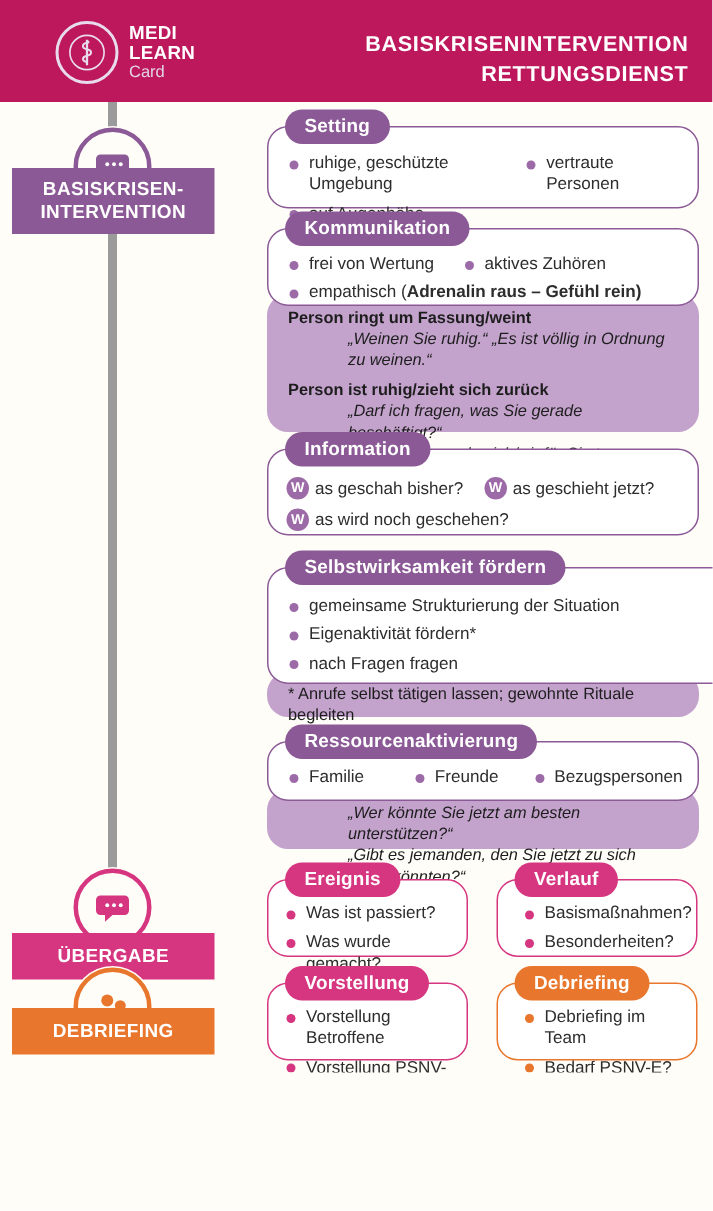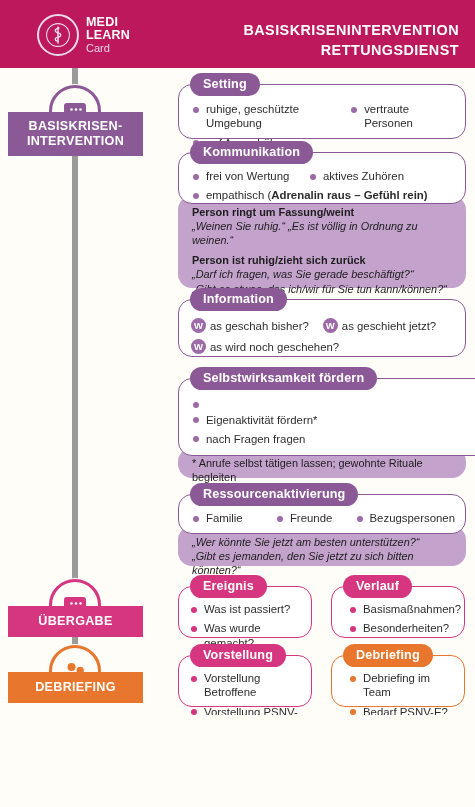--- a/index.html
+++ b/index.html
@@ -40,21 +40,21 @@
   .node .ring{width:46px;height:46px;border-radius:50%;border:3px solid #8b5a96;
         background:#fffdf8;display:flex;align-items:center;justify-content:center;}
   .node.pink .ring{border-color:#d6357f;}
   .node.orange .ring{border-color:#e8762c;}
   .stage-label{
     position:absolute;left:8px;width:135px;color:#ffffff;text-align:center;
     font-weight:bold;font-size:12.6px;letter-spacing:.3px;line-height:1.2;
     padding:7px 2px;box-sizing:border-box;
   }
   .stage-label.purple{background:#8b5a96;}
-  .stage-label.pink{background:#d6357f;}
+  .stage-label.pink{background:#d6357f;margin-top:16px;}
   .stage-label.orange{background:#e8762c;}
 
   
   .panel{position:absolute;box-sizing:border-box;}
   .box{
     position:relative;box-sizing:border-box;
     border:1.6px solid #8b5a96;border-radius:14px;
     background:#ffffff;
   }
   .box.pink{border-color:#d6357f;}
@@ -77,21 +77,21 @@
   .bullet.pink{background:#d6357f;}
   .bullet.orange{background:#e8762c;}
   .btxt{font-size:11.4px;color:#2d2d2d;line-height:1.25;}
   .btxt b{font-weight:bold;}
 
   .note{
     position:absolute;box-sizing:border-box;
     background:#c3a2cc;border-radius:14px;padding:9px 14px;
   }
   .note .ntitle{font-size:10.9px;font-weight:bold;color:#1d1d1d;margin-bottom:1px;}
-  .note .nquote{font-size:10.9px;font-style:italic;color:#1d1d1d;line-height:1.3;}
+  .note .nquote{font-size:10.9px;font-style:italic;color:#1d1d1d;line-height:1.3;margin-left:40px;}
   .note .nplain{font-size:10.9px;color:#1d1d1d;line-height:1.3;}
   .note .gap{height:7px;}
 
   .wrow{display:flex;align-items:center;flex-wrap:wrap;}
   .wbadge{
     width:15px;height:15px;border-radius:50%;background:#9d6aa8;color:#fff;
     font-size:9.5px;font-weight:bold;display:inline-flex;align-items:center;
     justify-content:center;flex:none;margin-right:4px;
   }
   .wtxt{font-size:11.4px;color:#2d2d2d;margin-right:14px;}
@@ -243,20 +243,21 @@
 
   <div class="note" style="left:178px;top:448px;width:288px;height:30px;padding:8px 14px;">
     <div class="nplain">* Anrufe selbst tätigen lassen; gewohnte Rituale begleiten</div>
   </div>
   <div class="panel" style="left:178px;top:378px;width:288px;height:78px;">
     <div class="box" style="width:337px;height:78px;">
       <div class="chip">Selbstwirksamkeit fördern</div>
       <div class="bullets" style="padding:18px 10px 6px 10px;">
         <div class="brow">
           <span class="bullet"></span>
+          <span class="btxt">gemeinsame Strukturierung der Situation</span>
         </div>
         <div class="brow">
           <span class="bullet"></span>
           <span class="btxt">Eigenaktivität fördern*</span>
         </div>
         <div class="brow">
           <span class="bullet"></span>
           <span class="btxt">nach Fragen fragen</span>
         </div>
       </div>

